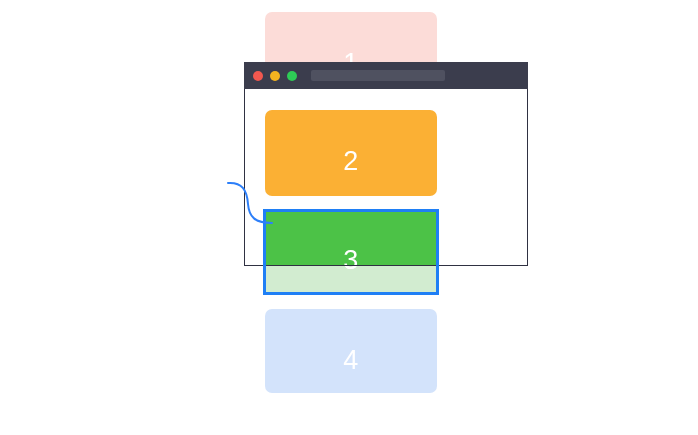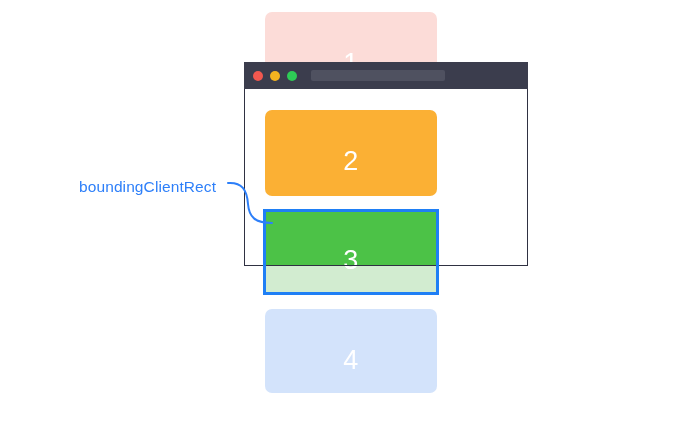--- a/index.html
+++ b/index.html
@@ -224,19 +224,18 @@
     <span class="traffic-light" id="traffic-light-max"></span>
     <span id="address-bar" title=""></span>
   </div>
 
   <div id="bcr-highlight"></div>
 
   <div class="box" id="box-4">
     <div class="box-label">4</div>
   </div>
 
-  <div id="bcr-annotation">boundingClientRect</div>
 
   <svg id="bcr-connector" viewBox="0 0 50 48" width="50" height="48">
     <path d="M 0 3 C 14 2 19 10 20 24 C 21 37 27 43 44 43" fill="none" stroke="#2d7ff9" stroke-width="2" stroke-linecap="round"></path>
   </svg>
 
 </div>
 
 </body></html>

